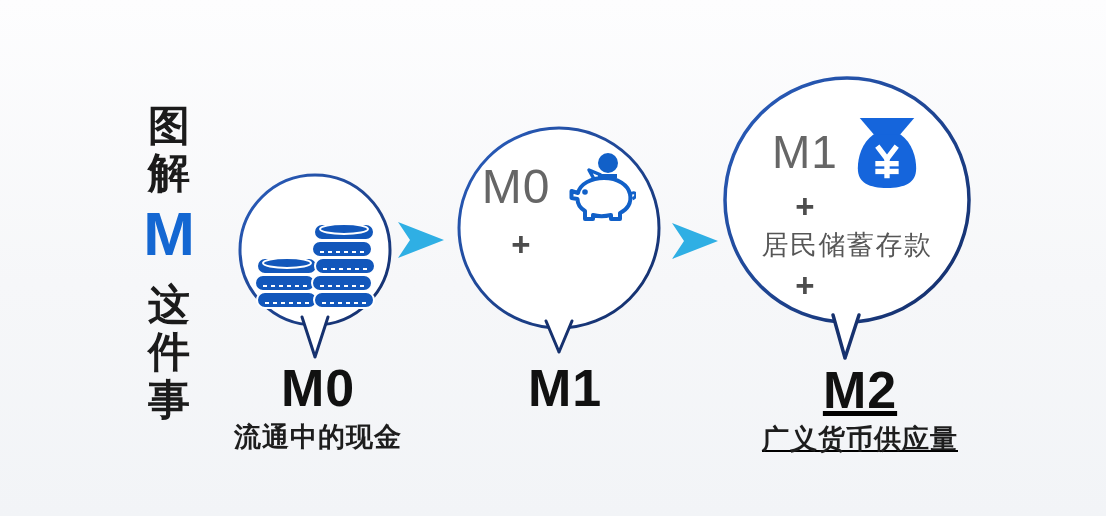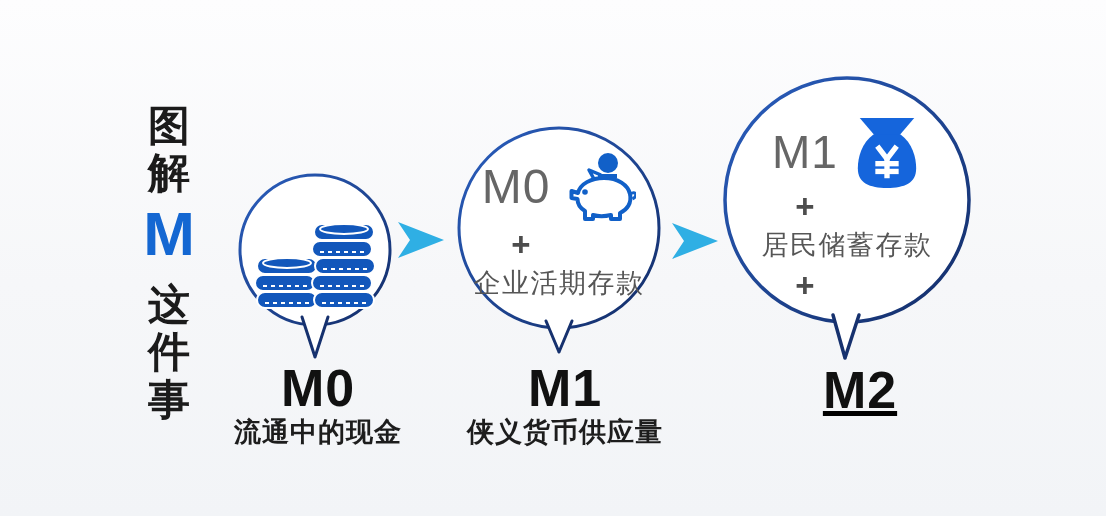--- a/index.html
+++ b/index.html
@@ -39,21 +39,21 @@
   .shift-left{transform:translateX(-38px);}
   .shift-left3{transform:translateX(-42px);}
   
   .arrow-svg{position:absolute;}
   
   .stage-label{
     position:absolute;width:260px;display:flex;flex-direction:column;align-items:center;
     text-align:center;
   }
   .stage-name{font-size:52px;font-weight:900;color:#111;line-height:1;letter-spacing:1px;}
-  .stage-sub{font-size:27px;font-weight:600;color:#1d1d1d;letter-spacing:1px;white-space:nowrap;}
+  .stage-sub{font-size:27px;font-weight:600;color:#1d1d1d;letter-spacing:1px;margin-top:5px;white-space:nowrap;}
 </style>
 </head>
 <body>
 
 <div class="canvas">
 
   <div class="vtitle">
     <span class="ch">图</span>
     <span class="ch">解</span>
     <span class="hl">M</span>
@@ -122,21 +122,20 @@
       <svg width="72" height="70" viewBox="0 0 72 70">
         <circle cx="44" cy="11" r="10" fill="#1160c8"></circle>
         <path d="M14,41 C16,32 27,26 40,26 C54,26 64,33 66,42 C68,51 63,58 56,61 L56,67 L47,67 L47,63 C41,64.5 34,64.5 29,63 L29,67 L21,67 L21,59 C16,56 13.5,51 13.5,47 L7.5,46 L7.5,39 Z" fill="none" stroke="#1160c8" stroke-width="4" stroke-linejoin="round"></path>
         <path d="M30,27 L25,18 L37,23" fill="none" stroke="#1160c8" stroke-width="3.5" stroke-linejoin="round"></path>
         <line x1="34" y1="24" x2="53" y2="24" stroke="#1160c8" stroke-width="4"></line>
         <circle cx="21" cy="40" r="2.8" fill="#1160c8"></circle>
         <path d="M66,42 C72,38 74,44 68.5,47" fill="none" stroke="#1160c8" stroke-width="3"></path>
       </svg>
     </div>
     <span class="bubble-plus shift-left">+</span>
-    <span class="bubble-item">企业活期存款</span>
   </div>
 
   <svg class="arrow-svg" style="left:672px;top:223px;" width="46" height="36" viewBox="0 0 46 36">
     <polygon points="0,0 46,18 0,36 12,18" fill="#2fafe4"></polygon>
   </svg>
 
   <svg class="bubble-svg" style="left:722px;top:75px;" width="250" height="288" viewBox="0 0 250 288">
     <defs>
       <linearGradient id="g3" x1="0" y1="0" x2="1" y2="1">
         <stop offset="0" stop-color="#2a5fc0"></stop>
@@ -168,20 +167,20 @@
     <span class="bubble-plus shift-left3">+</span>
   </div>
 
   <div class="stage-label" style="left:188px;top:362px;">
     <span class="stage-name">M0</span>
     <span class="stage-sub">流通中的现金</span>
   </div>
 
   <div class="stage-label" style="left:435px;top:362px;">
     <span class="stage-name">M1</span>
-    <span class="stage-sub">侠义货币供应量</span>
   </div>
 
   <div class="stage-label" style="left:730px;top:364px;text-decoration:underline;">
     <span class="stage-name">M2</span>
+    <span class="stage-sub">广义货币供应量</span>
   </div>
 
 </div>
 
 </body></html>

